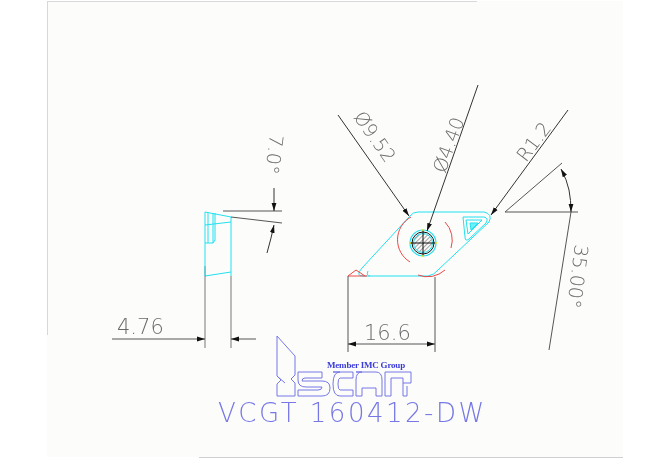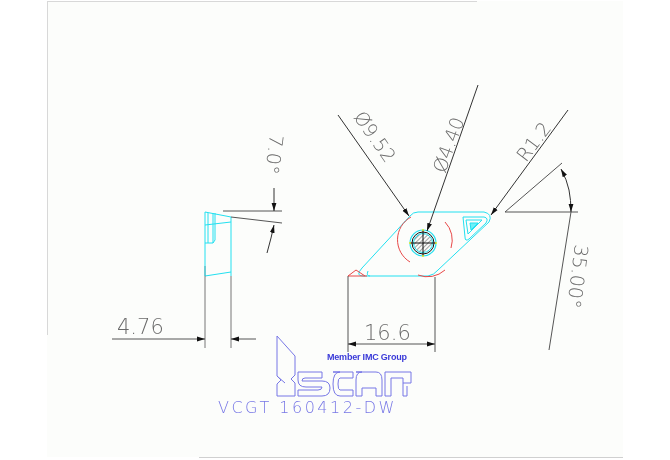--- a/index.html
+++ b/index.html
@@ -3,22 +3,22 @@
 <meta charset="utf-8">
 <style>
   html, body { margin:0; padding:0; background:#ffffff; }
   body { width:670px; height:460px; position:relative; overflow:hidden; font-family:"Liberation Sans", sans-serif; }
   .sheet { position:absolute; left:47px; top:1px; width:576px; height:456px; background:#fcfdfb; }
   .border-top { position:absolute; left:47px; top:1px; width:430px; height:1px; background:#d8d8d8; }
   .border-left { position:absolute; left:47px; top:1px; width:1px; height:334px; background:#d8d8d8; }
   .border-bottom { position:absolute; left:199px; top:457px; width:424px; height:1px; background:#d0d0d0; }
   svg.drawing { position:absolute; left:0; top:0; width:670px; height:460px; }
   .dimtxt { font-family:"DejaVu Sans", sans-serif; font-weight:200; fill:#6a6a6a; }
-  .member { position:absolute; left:327px; top:352px; font-size:9px; font-weight:bold; color:#3a3ad8; letter-spacing:-0.2px; }
-  .partno { position:absolute; left:218px; top:398px; font-family:"DejaVu Sans", sans-serif; font-size:16px; font-weight:200; color:#7777e6; letter-spacing:2.5px; }
+  .member { position:absolute; left:327px; top:360px; font-size:9px; font-weight:bold; color:#3a3ad8; letter-spacing:-0.2px;font-family:Liberation Serif, serif; }
+  .partno { position:absolute; left:218px; top:398px; font-family:"DejaVu Sans", sans-serif; font-size:26px; font-weight:200; color:#7777e6; letter-spacing:2.5px; }
 </style>
 </head>
 <body>
 
 <div class="sheet"></div>
 <div class="border-top"></div>
 <div class="border-left"></div>
 <div class="border-bottom"></div>
 
 <svg class="drawing" viewBox="0 0 670 460" xmlns="http://www.w3.org/2000/svg">

